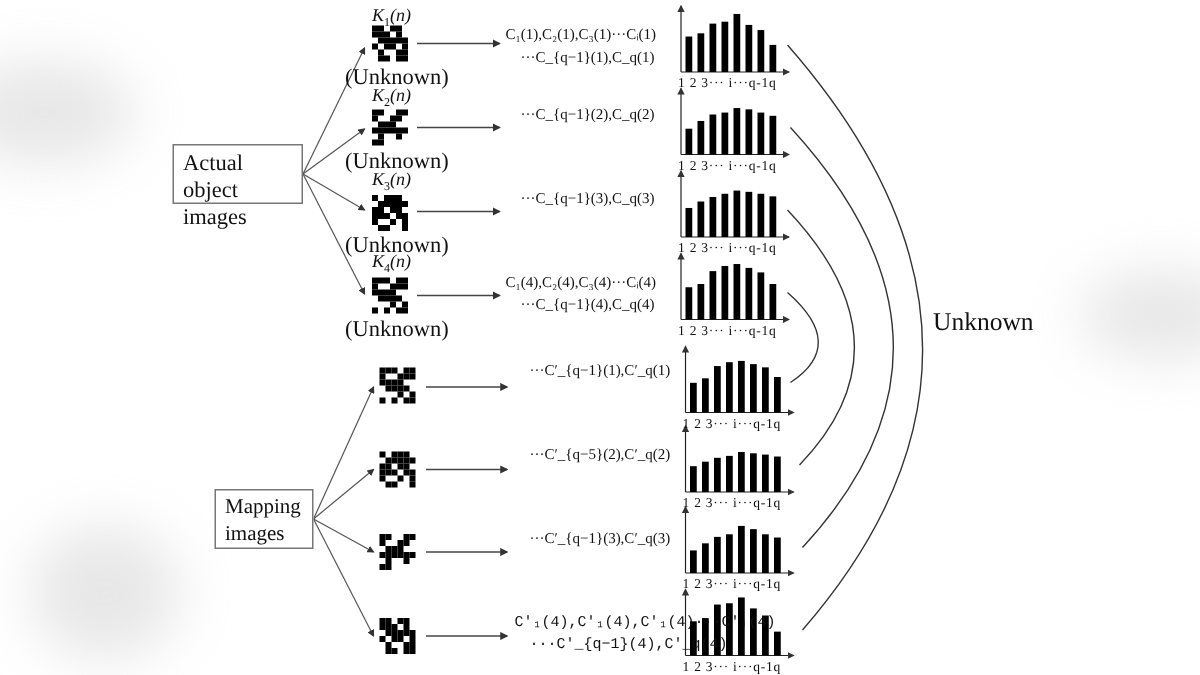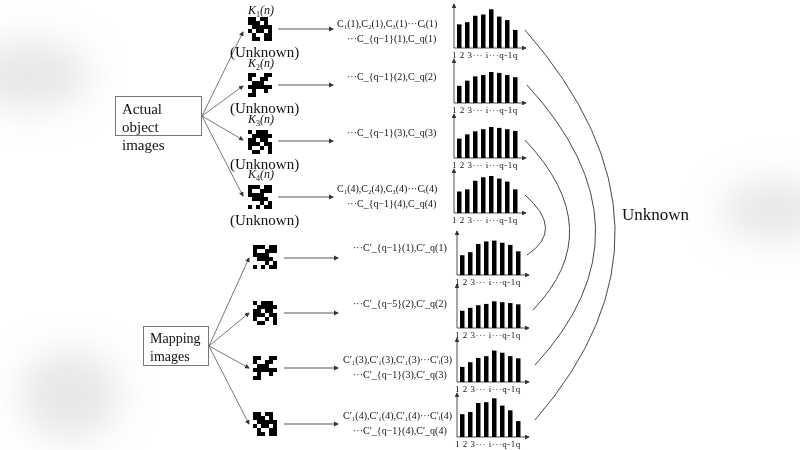--- a/index.html
+++ b/index.html
@@ -373,21 +373,20 @@
       <div class="cell" style="left: 8px; top: 12px;"></div>
       <div class="cell" style="left: 12px; top: 12px;"></div>
       <div class="cell" style="left: 16px; top: 12px;"></div>
       <div class="cell" style="left: 20px; top: 12px;"></div>
       <div class="cell" style="left: 4px; top: 16px;"></div>
       <div class="cell" style="left: 16px; top: 16px;"></div>
       <div class="cell" style="left: 0px; top: 20px;"></div>
       <div class="cell" style="left: 4px; top: 20px;"></div>
     </div>
   <div class="formula" style="left:343px;top:352px;">
-    <div>C′₁(3),C′₁(3),C′₁(3)···C′ᵢ(3)</div>
     <div class="l2">···C′_{q−1}(3),C′_q(3)</div>
   </div>
 </div>
 <div>
   <div class="code" style="left:253px;top:412px;">
       <div class="cell" style="left: 0px; top: 0px;"></div>
       <div class="cell" style="left: 4px; top: 0px;"></div>
       <div class="cell" style="left: 12px; top: 0px;"></div>
       <div class="cell" style="left: 16px; top: 0px;"></div>
       <div class="cell" style="left: 0px; top: 4px;"></div>
@@ -404,21 +403,21 @@
       <div class="cell" style="left: 12px; top: 12px;"></div>
       <div class="cell" style="left: 20px; top: 12px;"></div>
       <div class="cell" style="left: 4px; top: 16px;"></div>
       <div class="cell" style="left: 16px; top: 16px;"></div>
       <div class="cell" style="left: 20px; top: 16px;"></div>
       <div class="cell" style="left: 4px; top: 20px;"></div>
       <div class="cell" style="left: 8px; top: 20px;"></div>
       <div class="cell" style="left: 16px; top: 20px;"></div>
       <div class="cell" style="left: 20px; top: 20px;"></div>
     </div>
-  <div class="formula" style="left:343px;top:408px;">
+  <div class="formula" style="left:343px;top:408px;font-family:Liberation Mono, monospace;">
     <div>C′₁(4),C′₁(4),C′₁(4)···C′ᵢ(4)</div>
     <div class="l2">···C′_{q−1}(4),C′_q(4)</div>
   </div>
 </div>
 
 <div class="ticks" style="left:452px;top:50px;">1 2 3··· i···q-1q</div>
 <div class="ticks" style="left:452px;top:105px;">1 2 3··· i···q-1q</div>
 <div class="ticks" style="left:452px;top:160px;">1 2 3··· i···q-1q</div>
 <div class="ticks" style="left:452px;top:215px;">1 2 3··· i···q-1q</div>
 <div class="ticks" style="left:455px;top:277px;">1 2 3··· i···q-1q</div>

